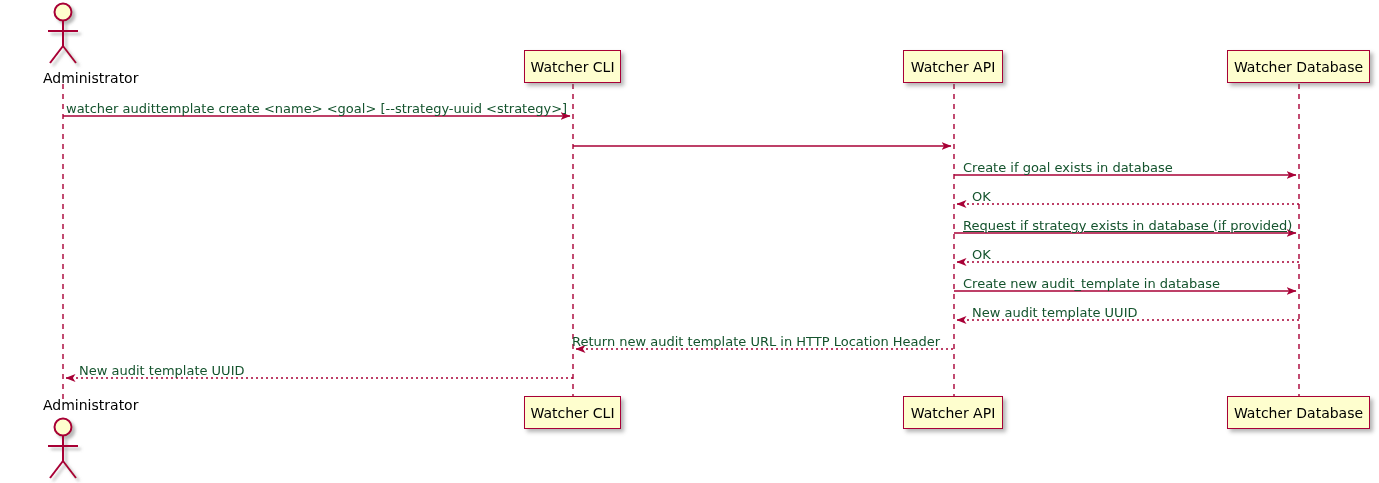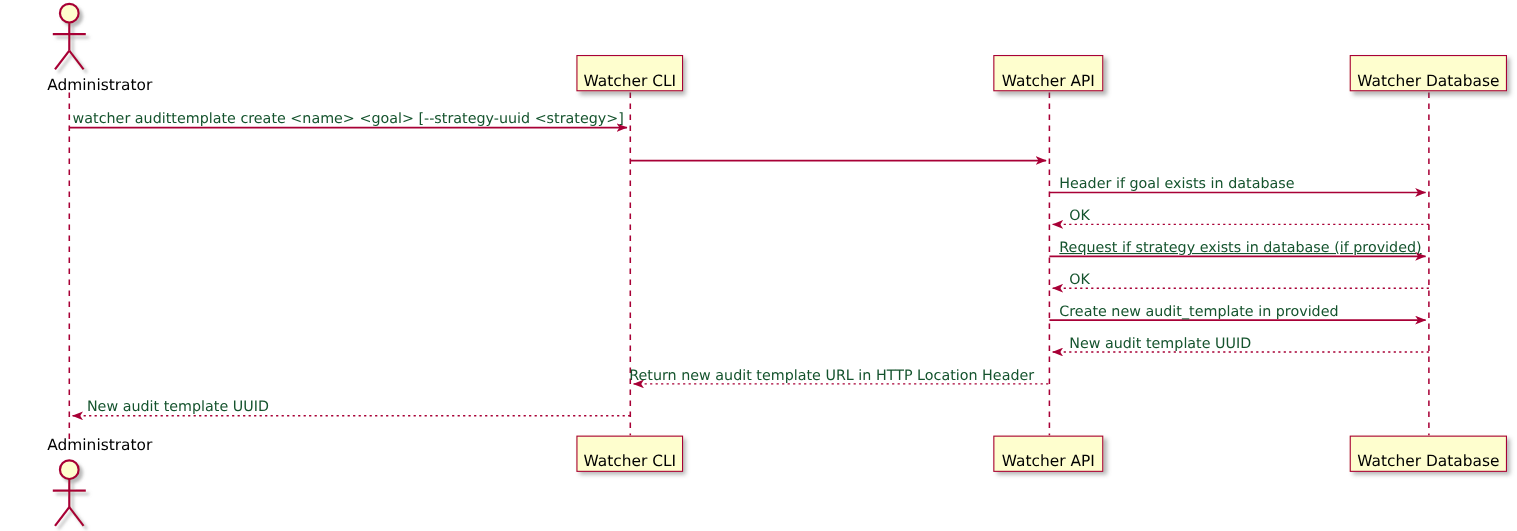--- a/index.html
+++ b/index.html
@@ -24,21 +24,21 @@
     width: 1379px;
     height: 483px;
   }
   .participant-box {
     position: absolute;
     box-sizing: border-box;
     background: #FEFECE;
     border: 1.5px solid #A80036;
     box-shadow: 3px 3px 4px rgba(90,90,90,0.45);
     display: flex;
-    align-items: flex-end;
+    align-items: center;
     justify-content: center;
     color: #000000;
     font-size: 14px;
     font-family: "DejaVu Sans", sans-serif;
     white-space: nowrap;
   }
   .msg-label {
     position: absolute;
     color: #14532d;
     font-size: 13px;
@@ -144,29 +144,29 @@
     <span>Watcher Database</span>
   </div>
 
   <div class="actor-label" style="left:7px; top:71px;">Administrator</div>
 
   <div class="actor-label" style="left:7px; top:398px;">Administrator</div>
 
   <div class="msg-label" style="left:66px; top:102px;">watcher audittemplate create &lt;name&gt; &lt;goal&gt; [--strategy-uuid &lt;strategy&gt;]</div>
 
 
-  <div class="msg-label" style="left:963px; top:161px;">Header if goal exists in database</div>
+  <div class="msg-label" style="left:963px; top:161px;">Create if goal exists in database</div>
 
   <div class="msg-label" style="left:972px; top:190px;">OK</div>
 
   <div class="msg-label" style="left:963px; top:219px;text-decoration:underline;">Request if strategy exists in database (if provided)</div>
 
   <div class="msg-label" style="left:972px; top:248px;">OK</div>
 
-  <div class="msg-label" style="left:963px; top:277px;">Create new audit_template in provided</div>
+  <div class="msg-label" style="left:963px; top:277px;">Create new audit_template in database</div>
 
   <div class="msg-label" style="left:972px; top:306px;">New audit template UUID</div>
 
   <div class="msg-label" style="left:572px; top:335px;">Return new audit template URL in HTTP Location Header</div>
 
   <div class="msg-label" style="left:79px; top:364px;">New audit template UUID</div>
 
 </div>
 
 </body></html>

